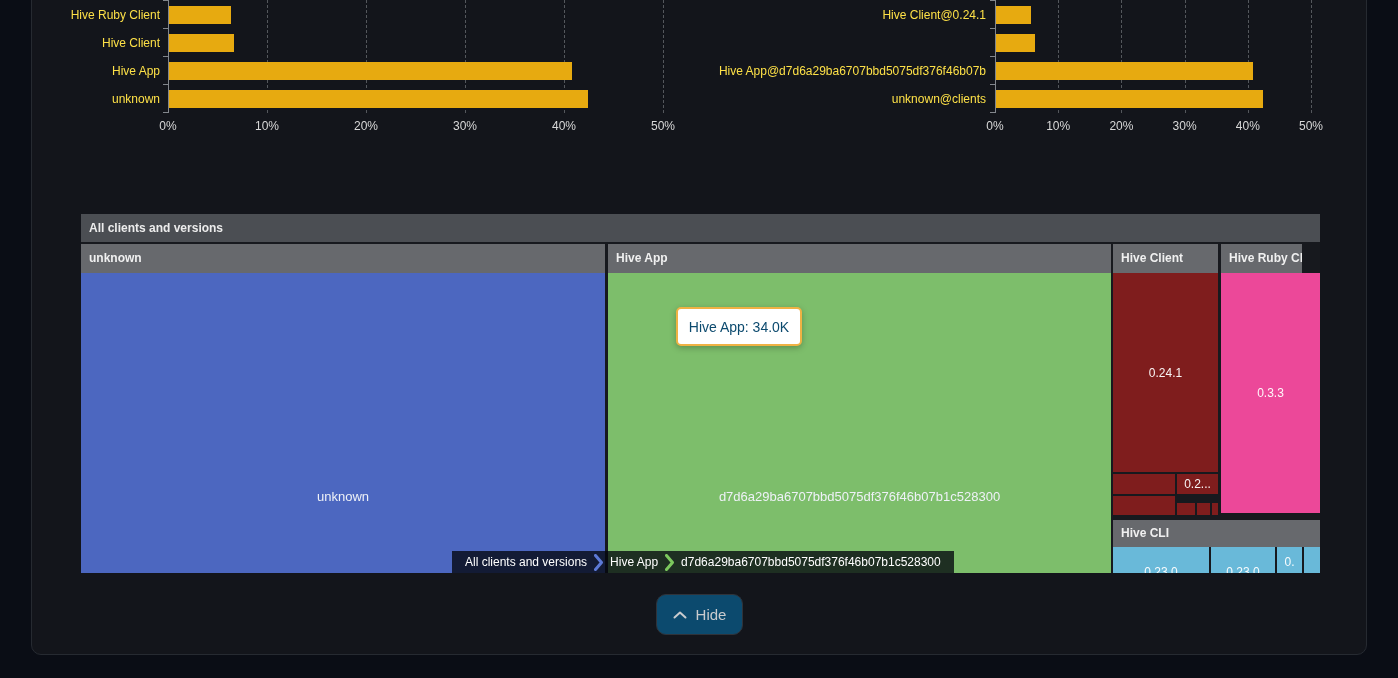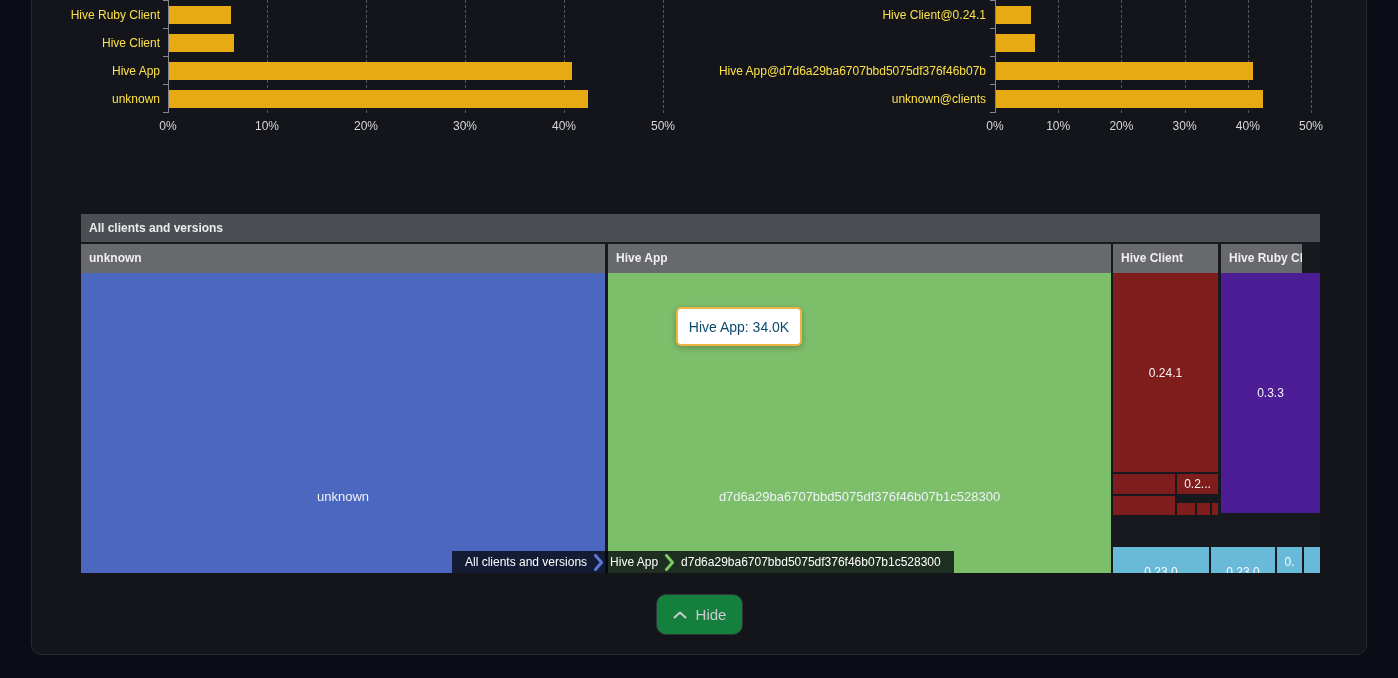--- a/index.html
+++ b/index.html
@@ -30,40 +30,40 @@
     background:#4b4e53;color:#ececec;font-size:12px;font-weight:700;
     line-height:28px;padding-left:8px;box-sizing:border-box;}
   .tm-header{position:absolute;background:#67696d;color:#f0f0f0;font-size:12px;
     font-weight:700;line-height:29px;height:29px;padding-left:8px;
     box-sizing:border-box;white-space:nowrap;overflow:hidden;}
   .tm-tile{position:absolute;display:flex;align-items:center;justify-content:center;
     font-size:12px;color:rgba(255,255,255,0.95);overflow:hidden;}
   .tile-blue{background:#4c67c0;}
   .tile-green{background:#7dbe6b;}
   .tile-orange{background:#7f1d1d;}
-  .tile-red{background:#4c1d95;}
+  .tile-red{background:#ec4899;}
   .tile-cyan{background:#69b9d9;}
   .tm-big-label{position:absolute;width:100%;text-align:center;font-size:13px;
     color:#eef1f7;}
 
   .tm-tooltip{position:absolute;left:595px;top:69px;width:122px;height:35px;
     background:#ffffff;border:2px solid #efb244;border-radius:5px;z-index:6;
     display:flex;align-items:center;justify-content:center;font-size:14px;
     color:#0c4a6e;box-shadow:0 2px 6px rgba(0,0,0,0.25);white-space:nowrap;margin-top:24px;}
 
   .tm-breadcrumb{position:absolute;left:371px;top:337px;height:22px;z-index:5;
     display:flex;align-items:center;background:rgba(4,7,14,0.78);
     padding:0 9px;font-size:12px;color:#ffffff;white-space:nowrap;}
   .bc-seg{padding:0 4px;cursor:pointer;}
   .bc-chev{display:flex;align-items:center;margin:0 3px;}
   .bc-chev svg{display:block;}
 
   
   .hide-btn{position:absolute;left:656px;top:594px;width:85px;height:39px;
-    background:#15803d;border:1px solid #2f333a;border-radius:10px;
+    background:#0c4a6e;border:1px solid #2f333a;border-radius:10px;
     display:flex;align-items:center;justify-content:center;gap:9px;
     color:#c9cbce;font-size:15px;font-family:"Liberation Sans",sans-serif;
     cursor:pointer;}
 </style>
 </head>
 <body>
 
 <div class="canvas">
   <div class="card"></div>
 
@@ -140,20 +140,21 @@
     <div class="tm-tile tile-orange" style="left:1032px;top:260px;width:62px;height:20px;"></div>
     <div class="tm-tile tile-orange" style="left:1096px;top:260px;width:41px;height:20px;">0.2...</div>
     <div class="tm-tile tile-orange" style="left:1032px;top:282px;width:62px;height:19px;"></div>
     <div class="tm-tile tile-orange" style="left:1096px;top:289px;width:18px;height:12px;"></div>
     <div class="tm-tile tile-orange" style="left:1116px;top:289px;width:13px;height:12px;"></div>
     <div class="tm-tile tile-orange" style="left:1131px;top:289px;width:6px;height:12px;"></div>
 
     <div class="tm-header" style="left:1140px;top:30px;width:81px;">Hive Ruby Cl...</div>
     <div class="tm-tile tile-red" style="left:1140px;top:59px;width:99px;height:240px;">0.3.3</div>
 
+    <div class="tm-header" style="left:1032px;top:306px;width:207px;height:27px;line-height:27px;">Hive CLI</div>
     <div class="tm-tile tile-cyan" style="left:1032px;top:333px;width:96px;height:50px;">0.23.0</div>
     <div class="tm-tile tile-cyan" style="left:1130px;top:333px;width:64px;height:50px;">0.23.0</div>
     <div class="tm-tile tile-cyan" style="left:1196px;top:333px;width:25px;height:30px;">0.</div>
     <div class="tm-tile tile-cyan" style="left:1223px;top:333px;width:16px;height:50px;"></div>
 
     <div class="tm-tooltip">Hive App: 34.0K</div>
 
     <div class="tm-breadcrumb">
       <span class="bc-seg">All clients and versions</span>
       <span class="bc-chev">

